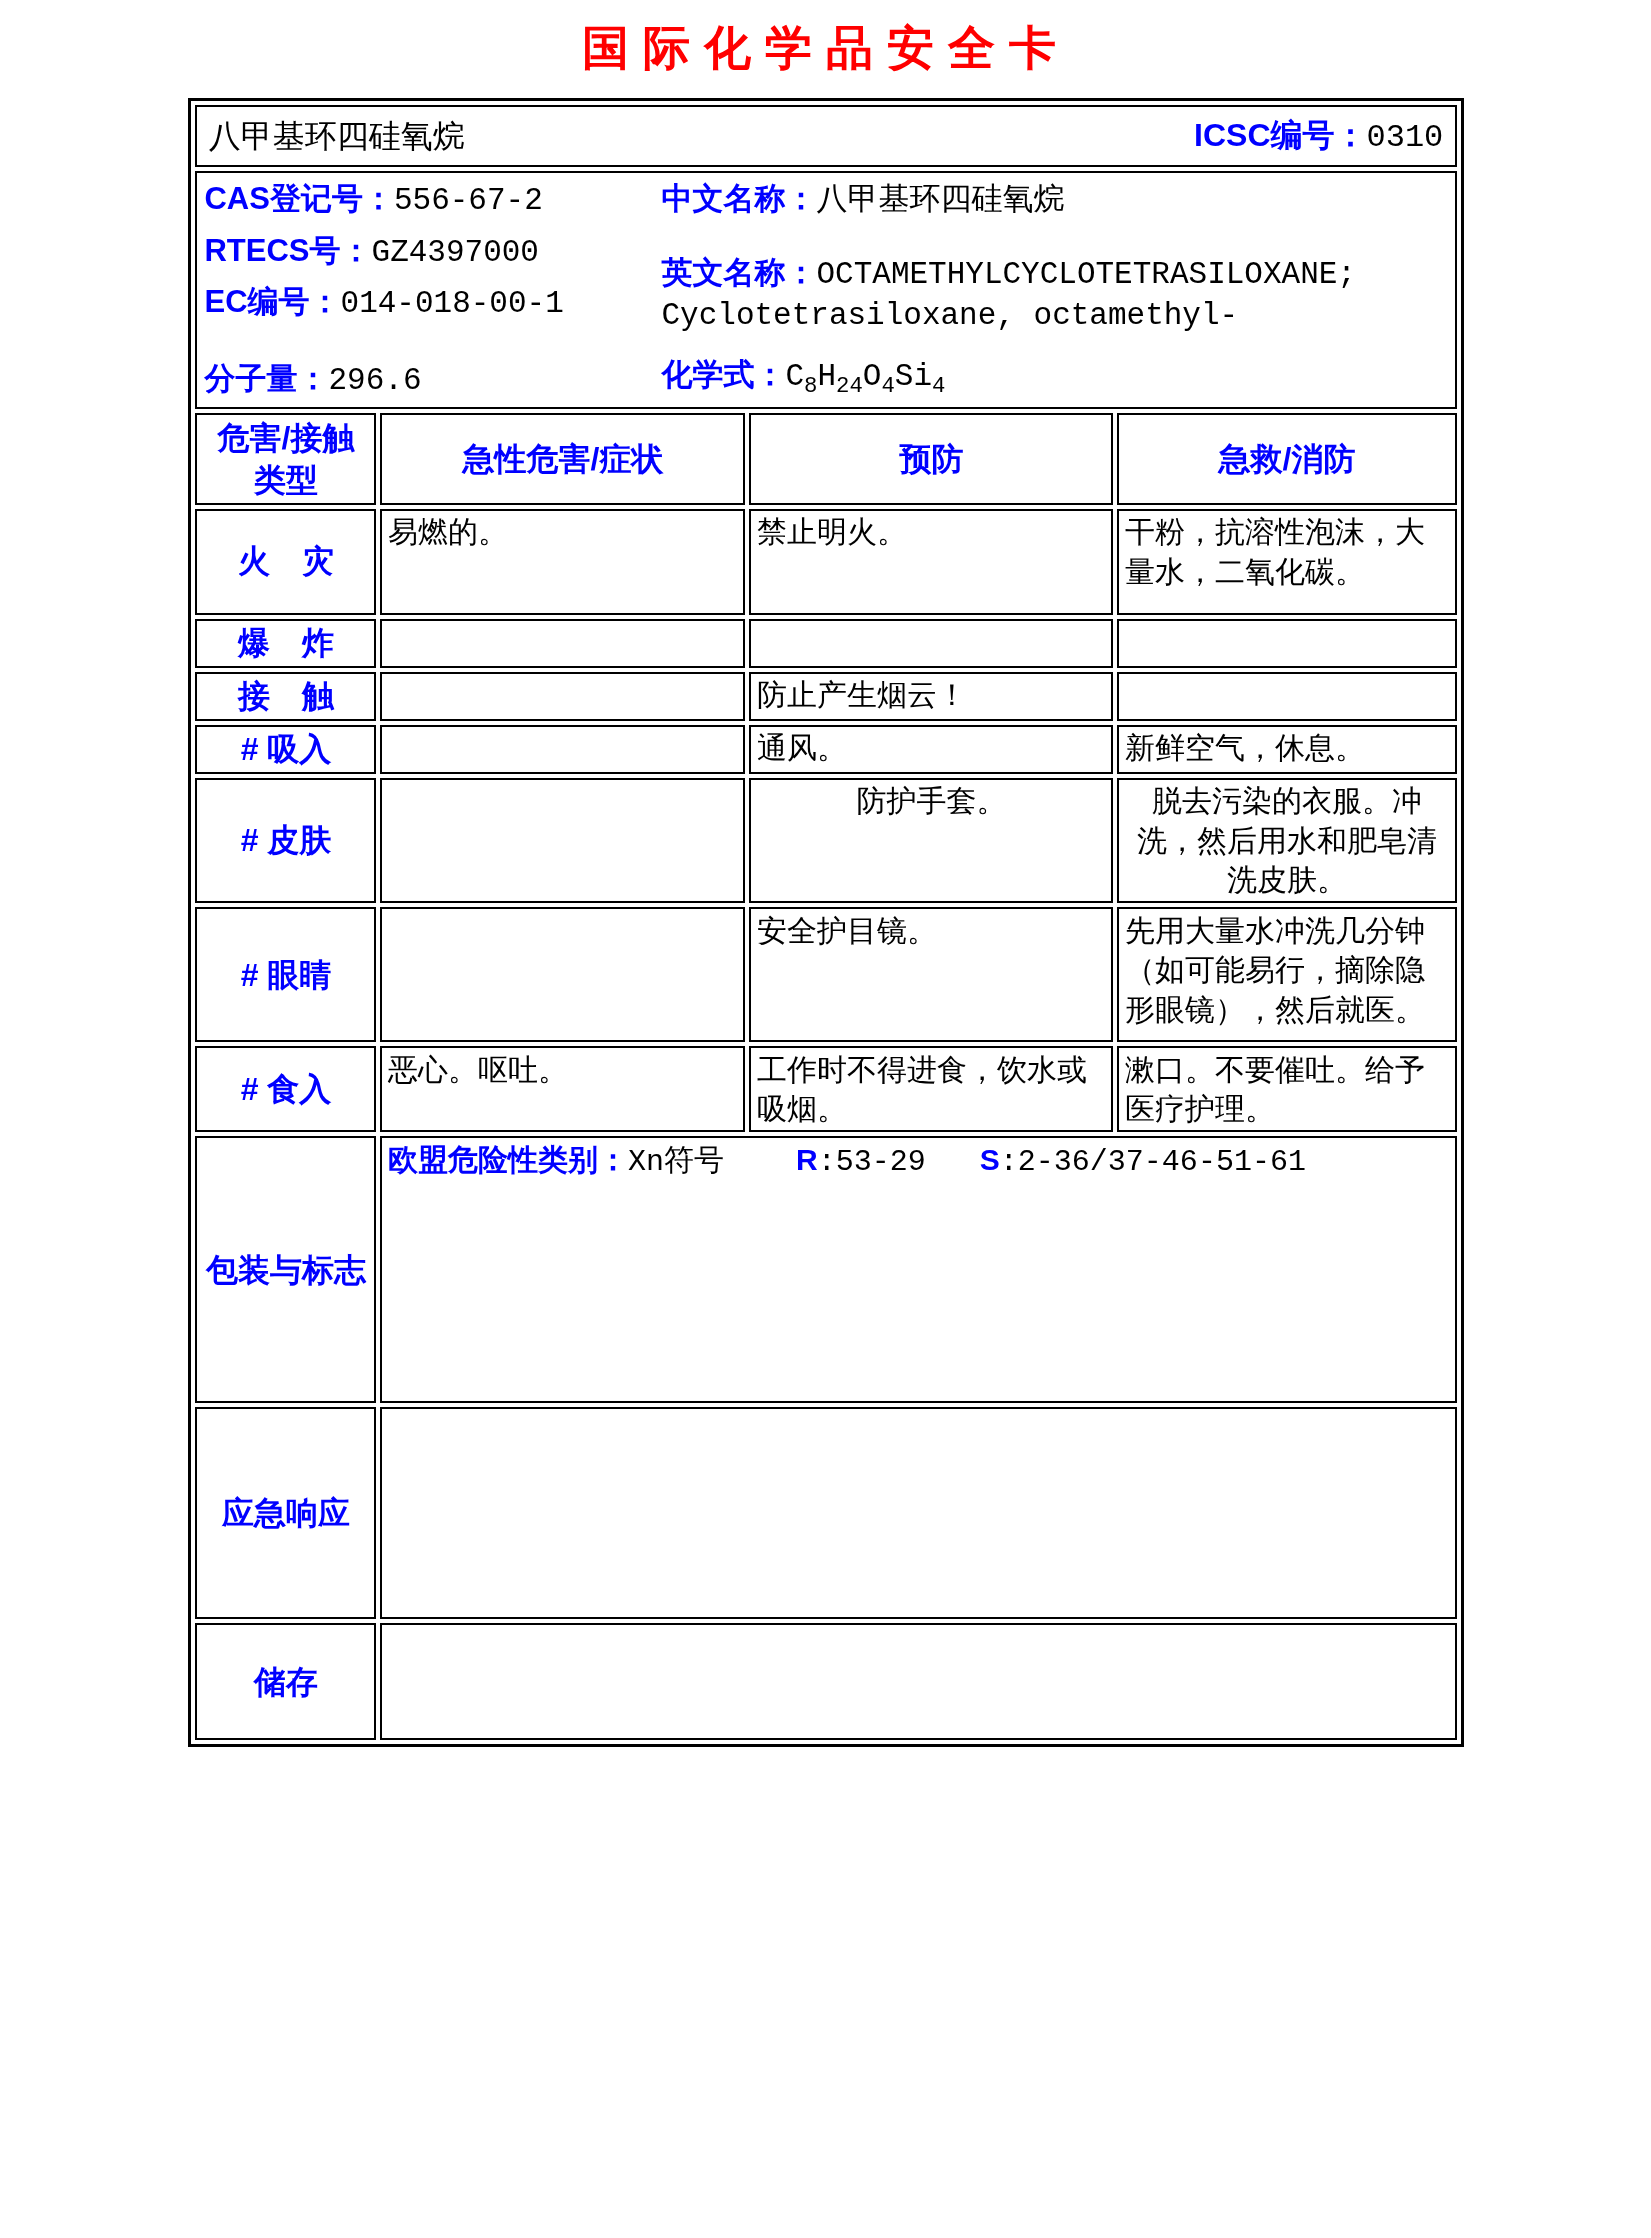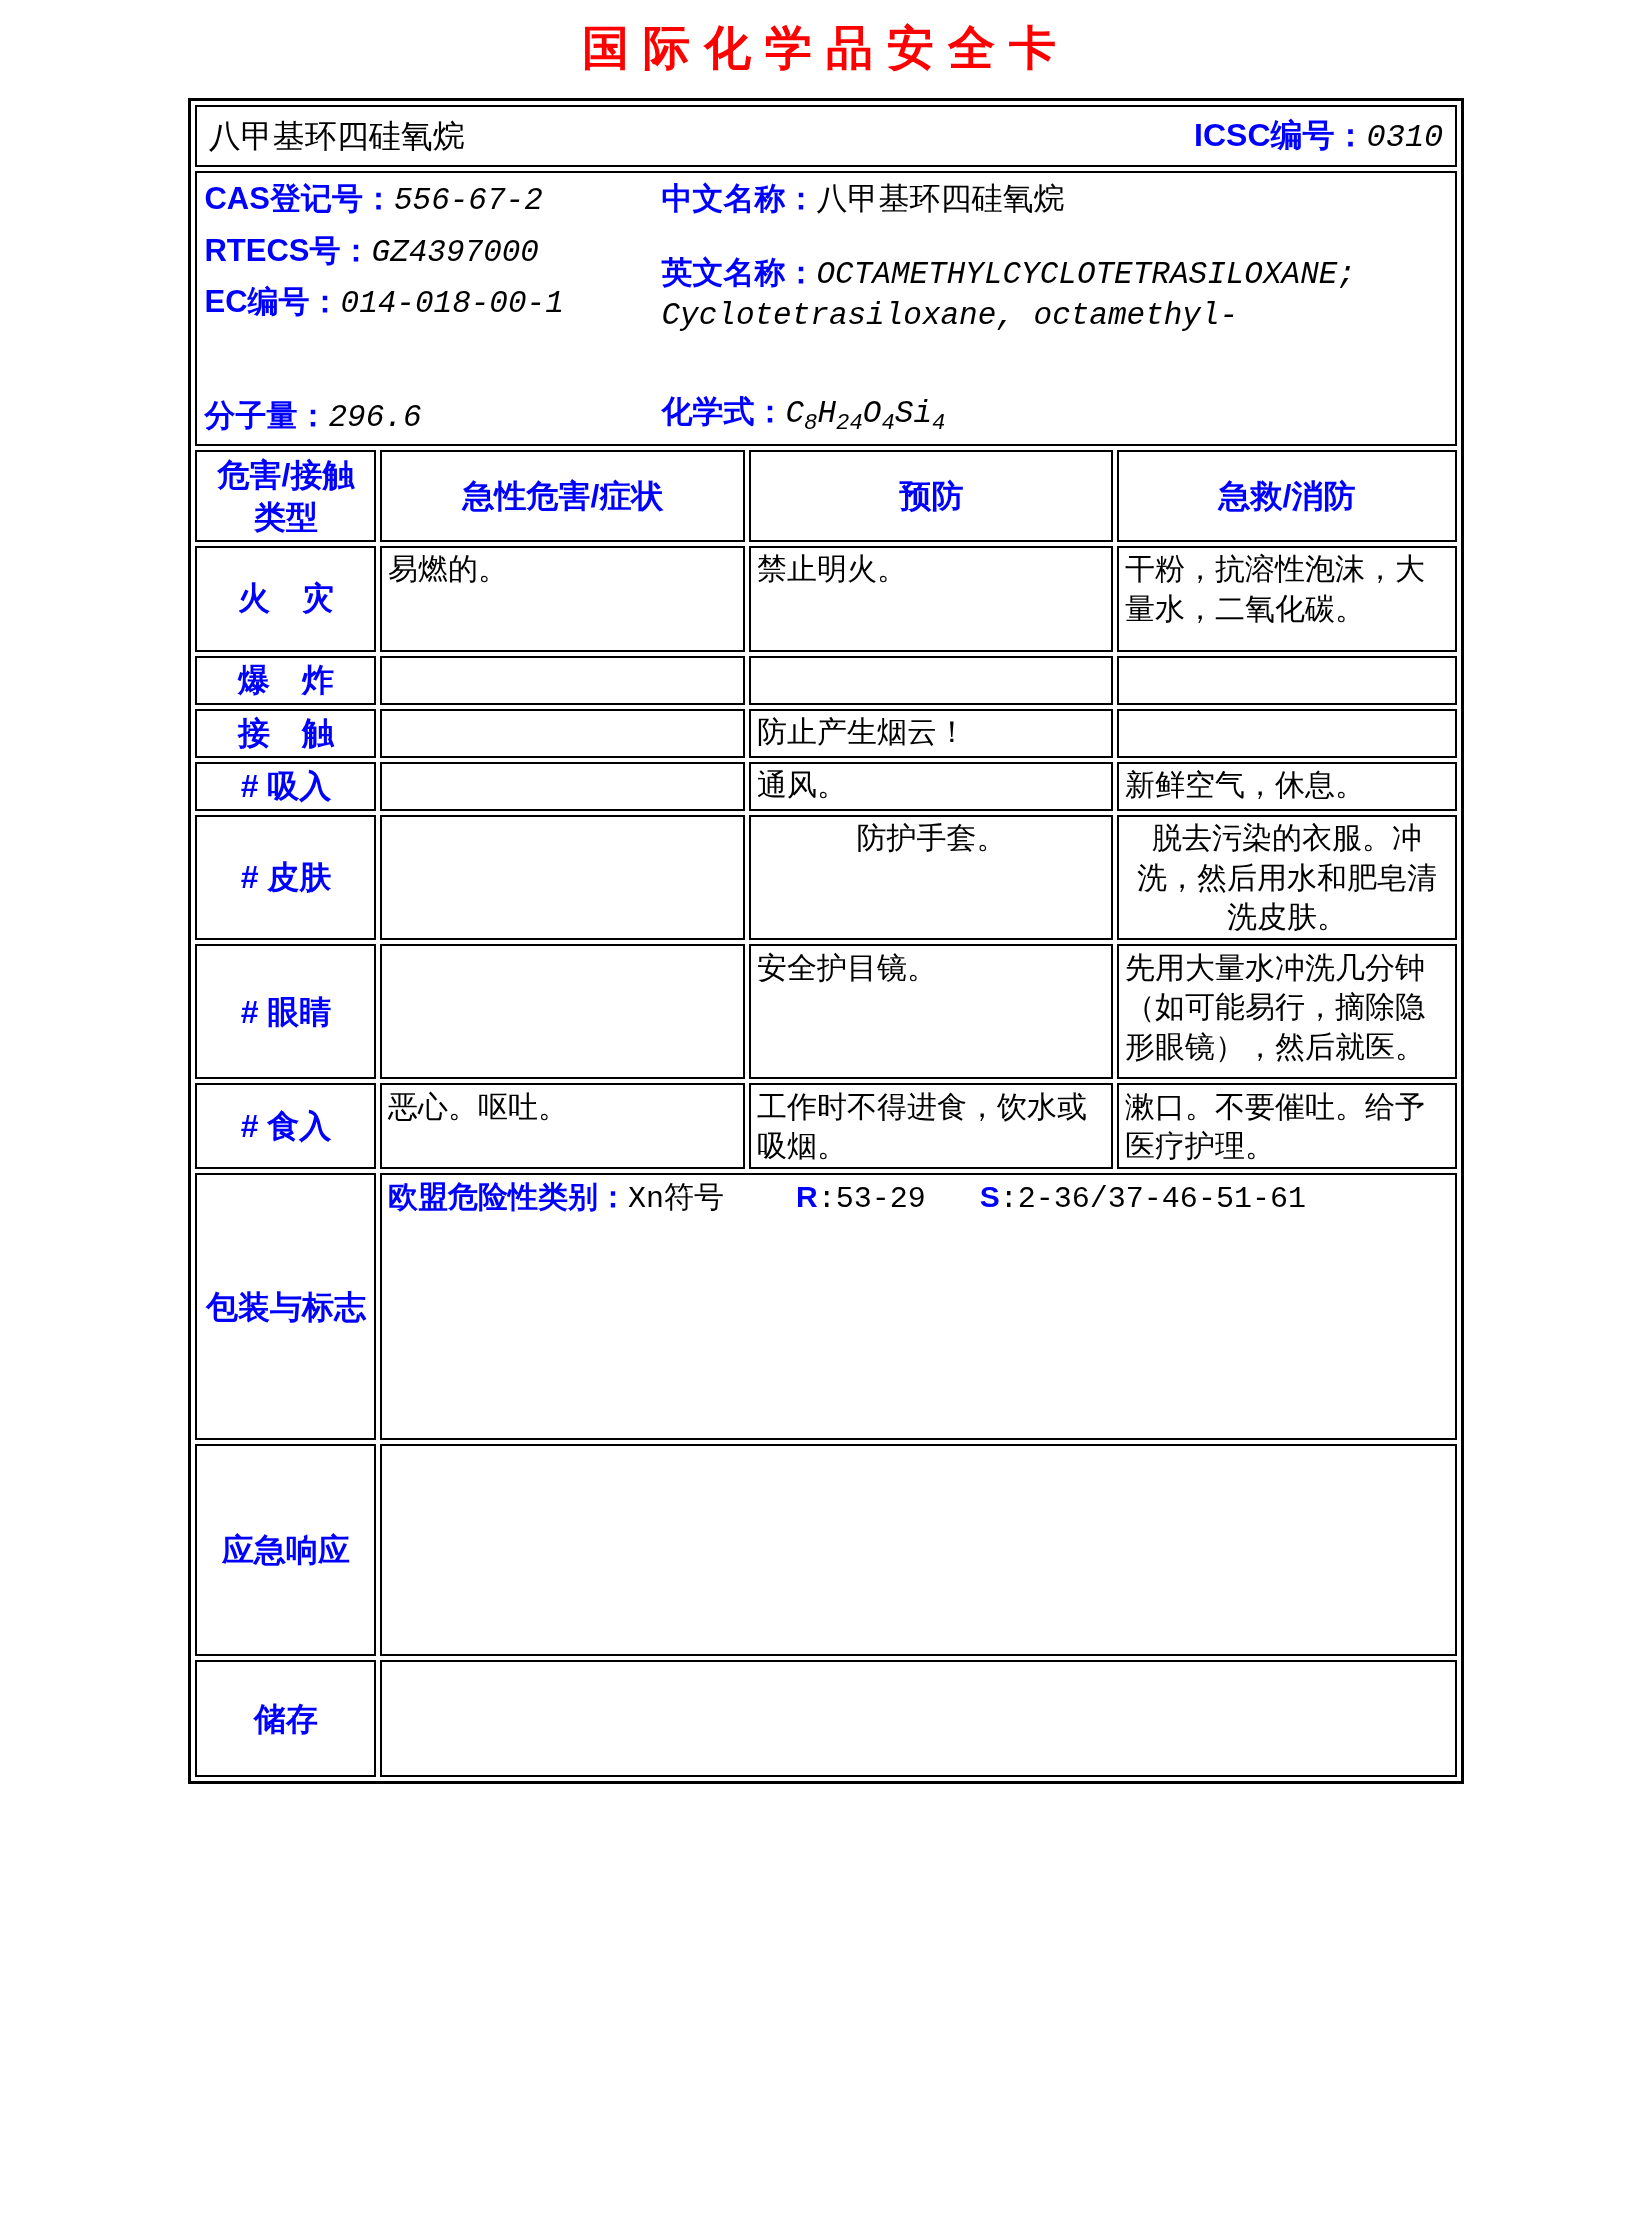--- a/index.html
+++ b/index.html
@@ -37,34 +37,33 @@
   
   col.c1{width:181px;} col.c2{width:365px;} col.c3{width:364px;} col.c4{width:339px;}
 
   .blab {
     font-family:"Liberation Sans","DejaVu Sans",sans-serif;
     font-weight:bold;
     color:#0000ff;
   }
   .mono {
     font-family:"Liberation Mono","DejaVu Sans Mono","Liberation Serif",monospace;
-    font-style:italic;
   }
   .cntext { font-family:"Liberation Serif","DejaVu Serif",serif; }
 
   
   tr.r-name td { height:62px; }
   .name-row {
     display:flex; justify-content:space-between; align-items:center;
     height:100%; font-size:32px; padding:0 5.6px;
   }
   .name-row .icsc-no { white-space:nowrap; }
 
   
-  tr.r-ids td { height:275px; }
+  tr.r-ids td { height:238px; }
   .ids { display:flex; height:100%; padding:4.2px 1.4px 5.6px 1.4px; }
   .ids-left  { width:457px; display:flex; flex-direction:column; }
   .ids-right { flex:1; display:flex; flex-direction:column; }
   .ids .line { font-size:31px; line-height:1.28; }
   .ids .line + .line { margin-top:10px; }
   .ids .line.en { margin-top:34px; }
   .ids .spacer { flex:1; }
   .formula sub { font-size:0.72em; }
 
   

